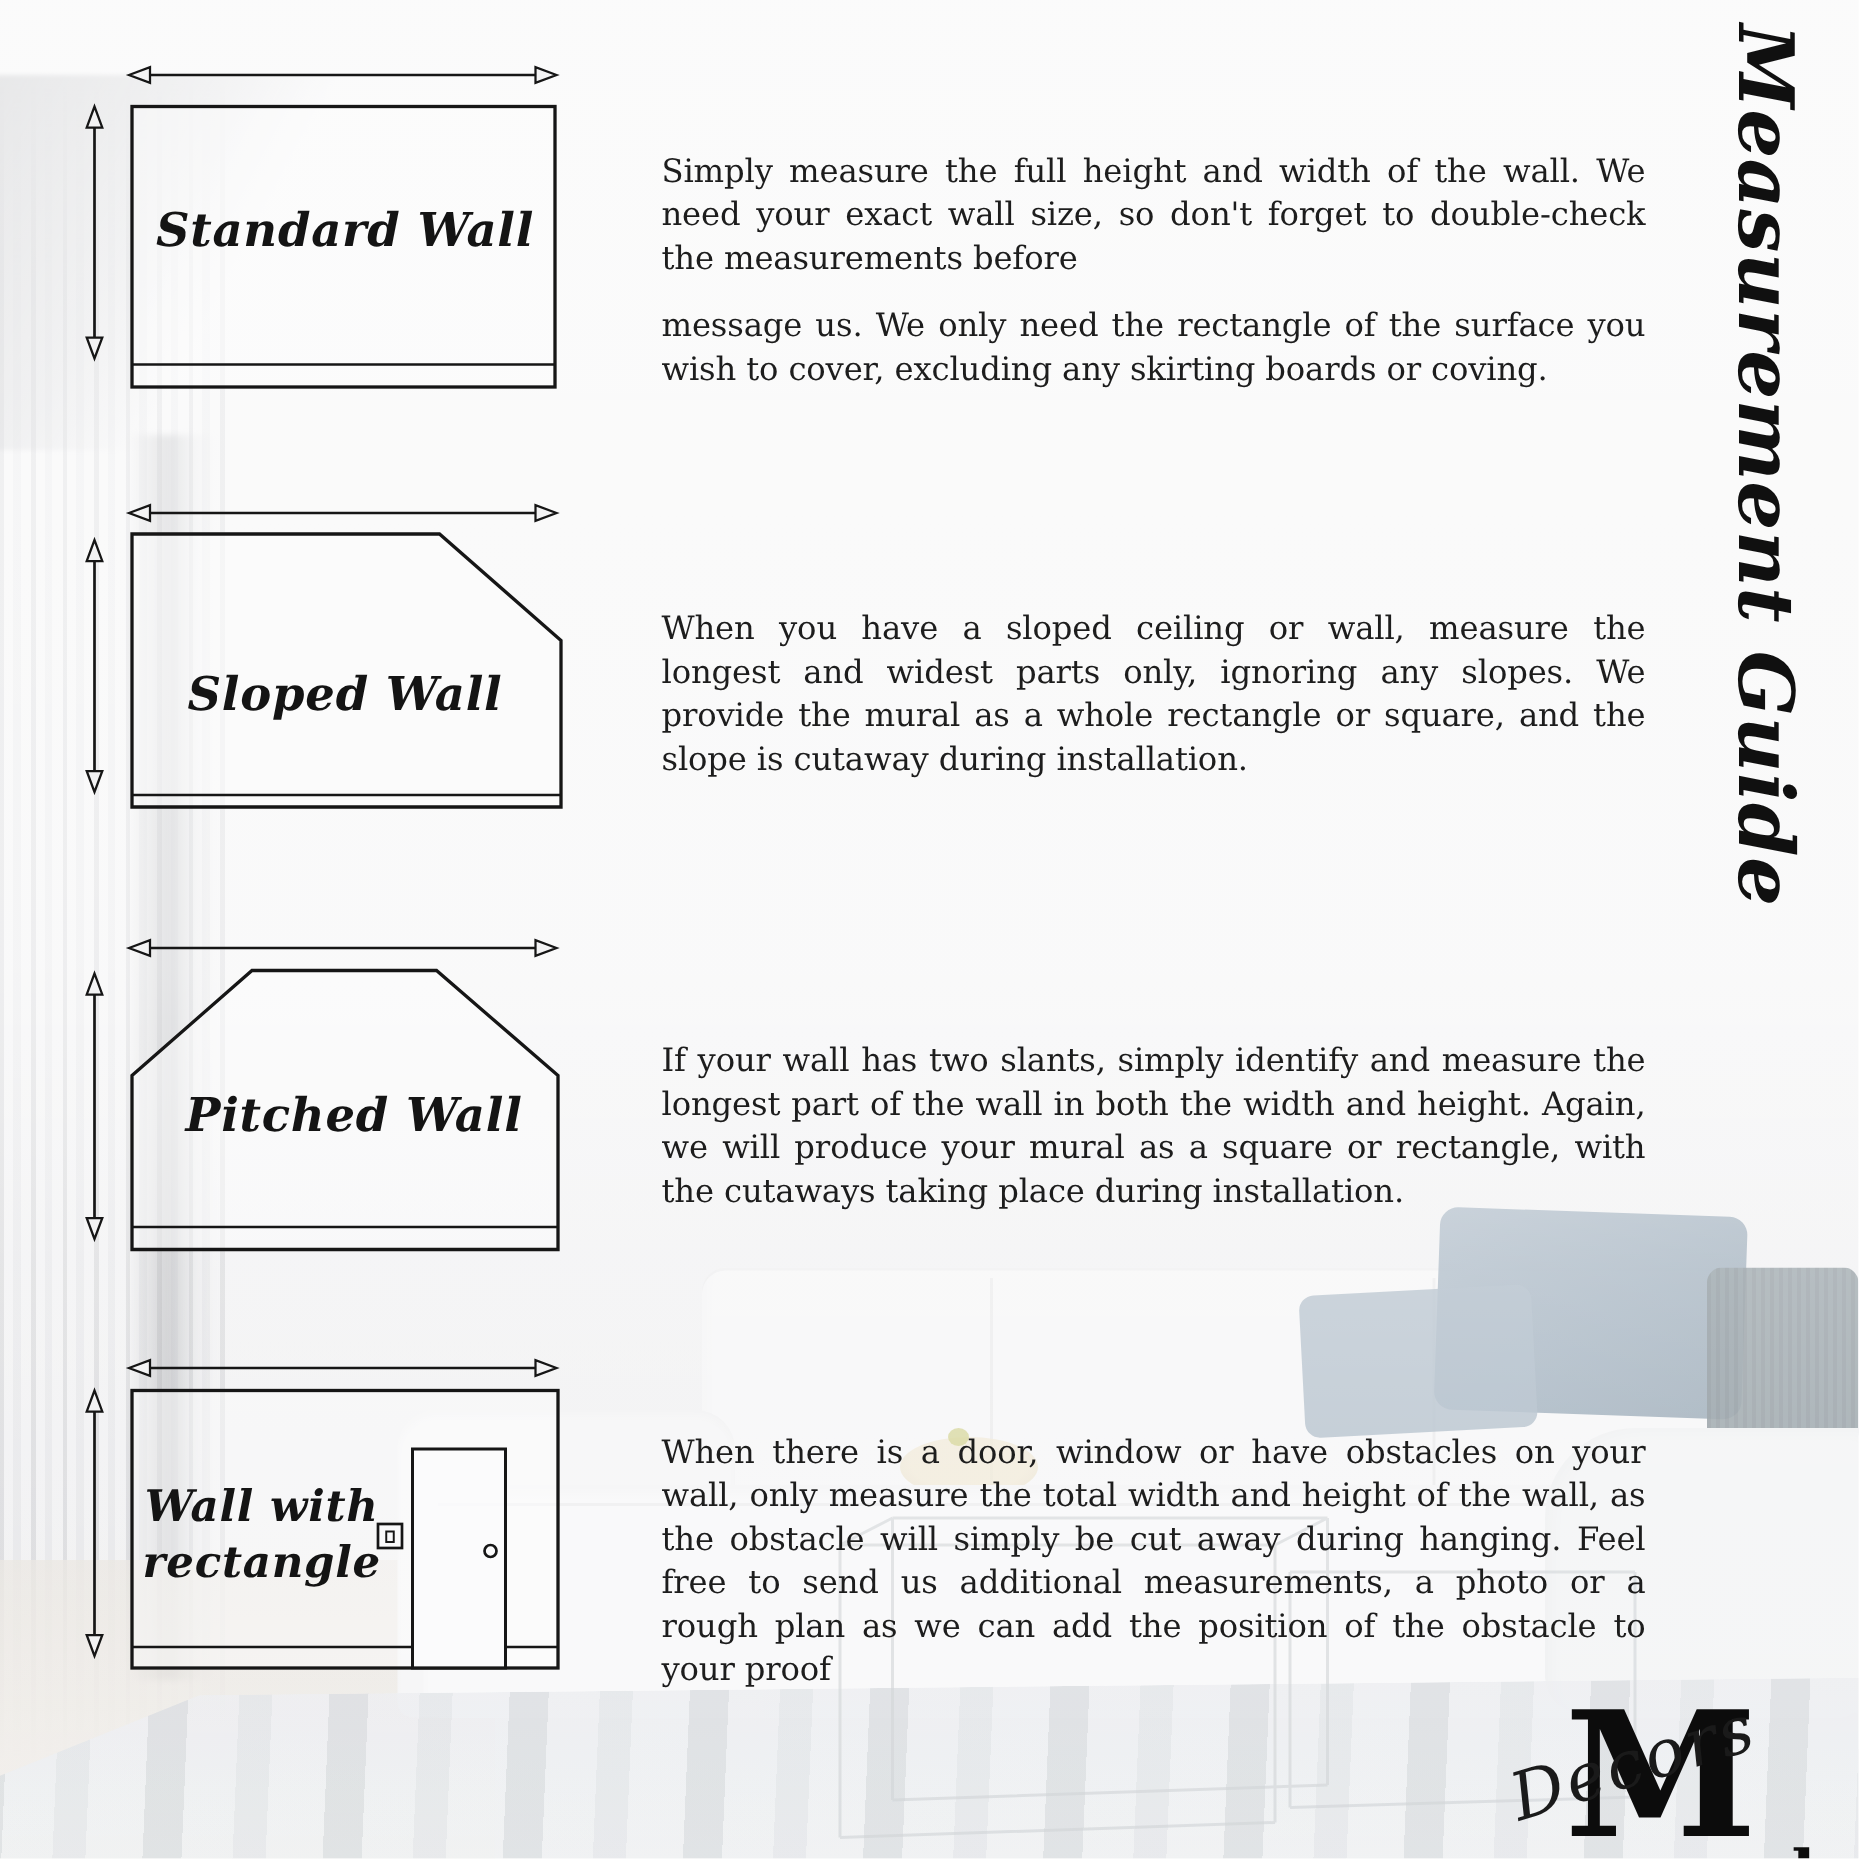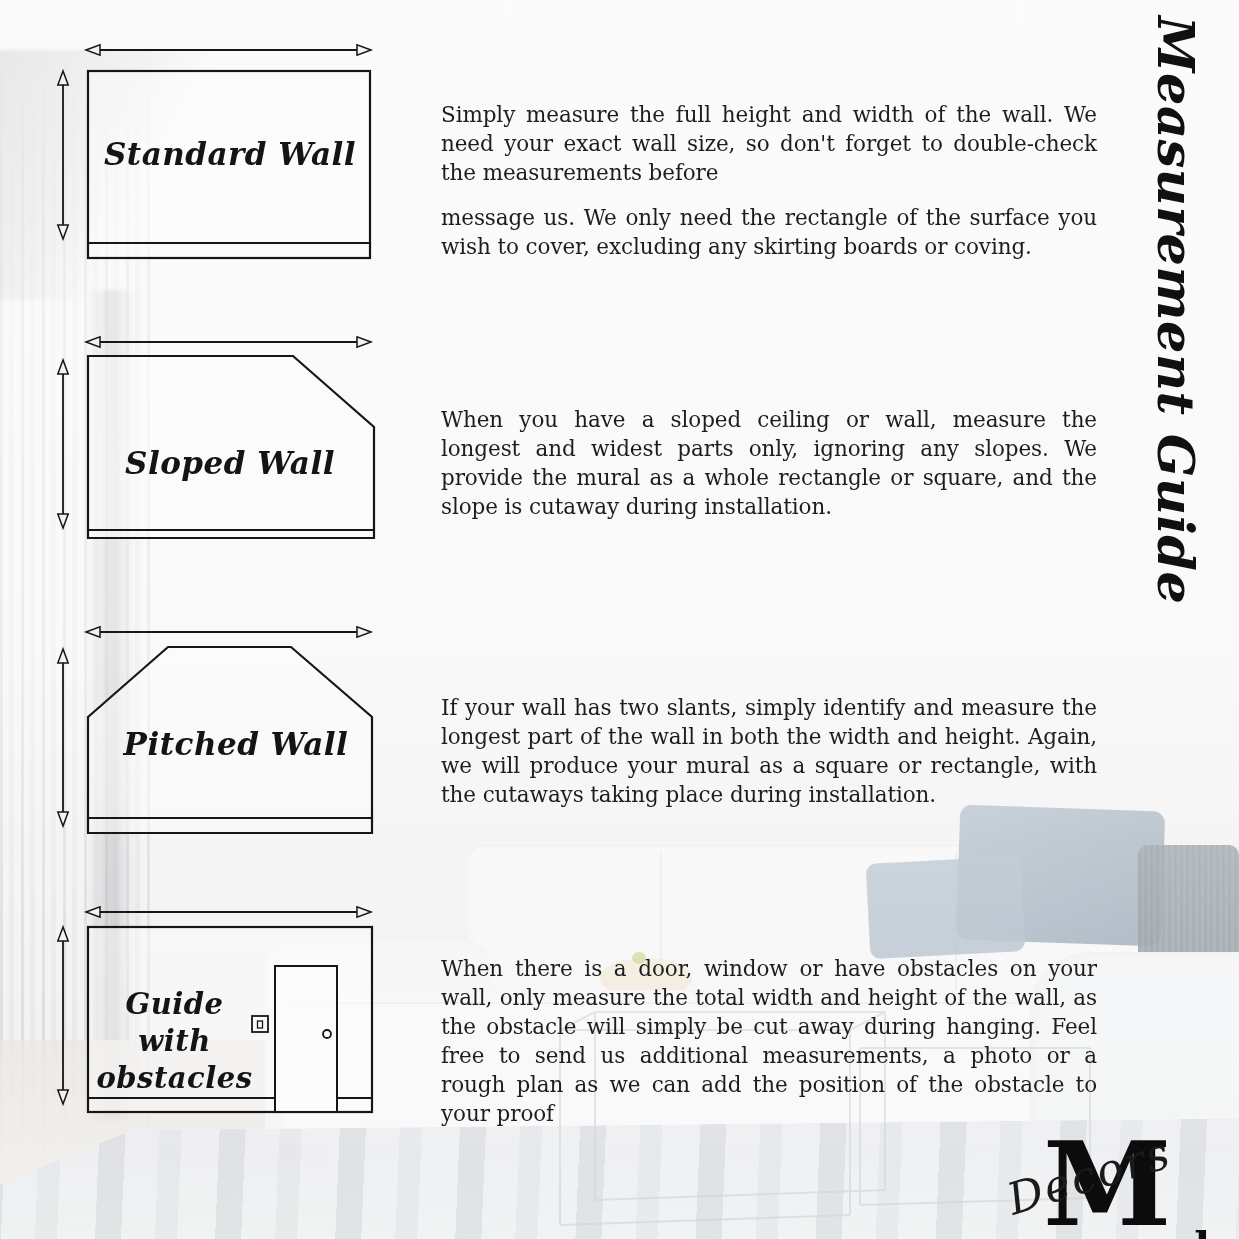--- a/index.html
+++ b/index.html
@@ -169,21 +169,21 @@
       <polygon points="8,200 2.8,186 13.2,186" fill="#f3f3f4" stroke="#161616" stroke-width="1.5"></polygon>
     </g>
     <rect x="33" y="23" width="284" height="185" fill="rgba(252,252,253,0.45)" stroke="#161616" stroke-width="2.2"></rect>
     <line x1="33" y1="194" x2="220" y2="194" stroke="#161616" stroke-width="1.8"></line>
     <line x1="282" y1="194" x2="317" y2="194" stroke="#161616" stroke-width="1.8"></line>
     <rect x="220" y="62" width="62" height="146" fill="rgba(252,252,253,0.6)" stroke="#161616" stroke-width="2"></rect>
     <circle cx="272" cy="130" r="4" fill="none" stroke="#161616" stroke-width="1.8"></circle>
     <rect x="197" y="112" width="16" height="16" fill="rgba(252,252,253,0.6)" stroke="#161616" stroke-width="1.8"></rect>
     <rect x="202.5" y="117" width="5" height="7" fill="none" stroke="#161616" stroke-width="1.3"></rect>
   </svg>
-  <div class="script-label" style="left:92px;top:986px;width:165px;font-size:29px;line-height:37px;">Guide with obstacles</div>
+  <div class="script-label" style="left:92px;top:986px;width:165px;font-size:29px;line-height:37px;">Wall with rectangle</div>
   <div class="para" style="left:425px;top:938px;">
     <p>When there is a door, window or have obstacles on your wall, only measure the total width and height of the wall, as the obstacle will simply be cut away during hanging. Feel free to send us additional measurements, a photo or a rough plan as we can add the position of the obstacle to your proof</p>
   </div>
 
   <div>
     <div class="logo-m">M</div>
     <div class="logo-script">Decors</div>
     <div class="logo-suffix">arket</div>
   </div>
 

